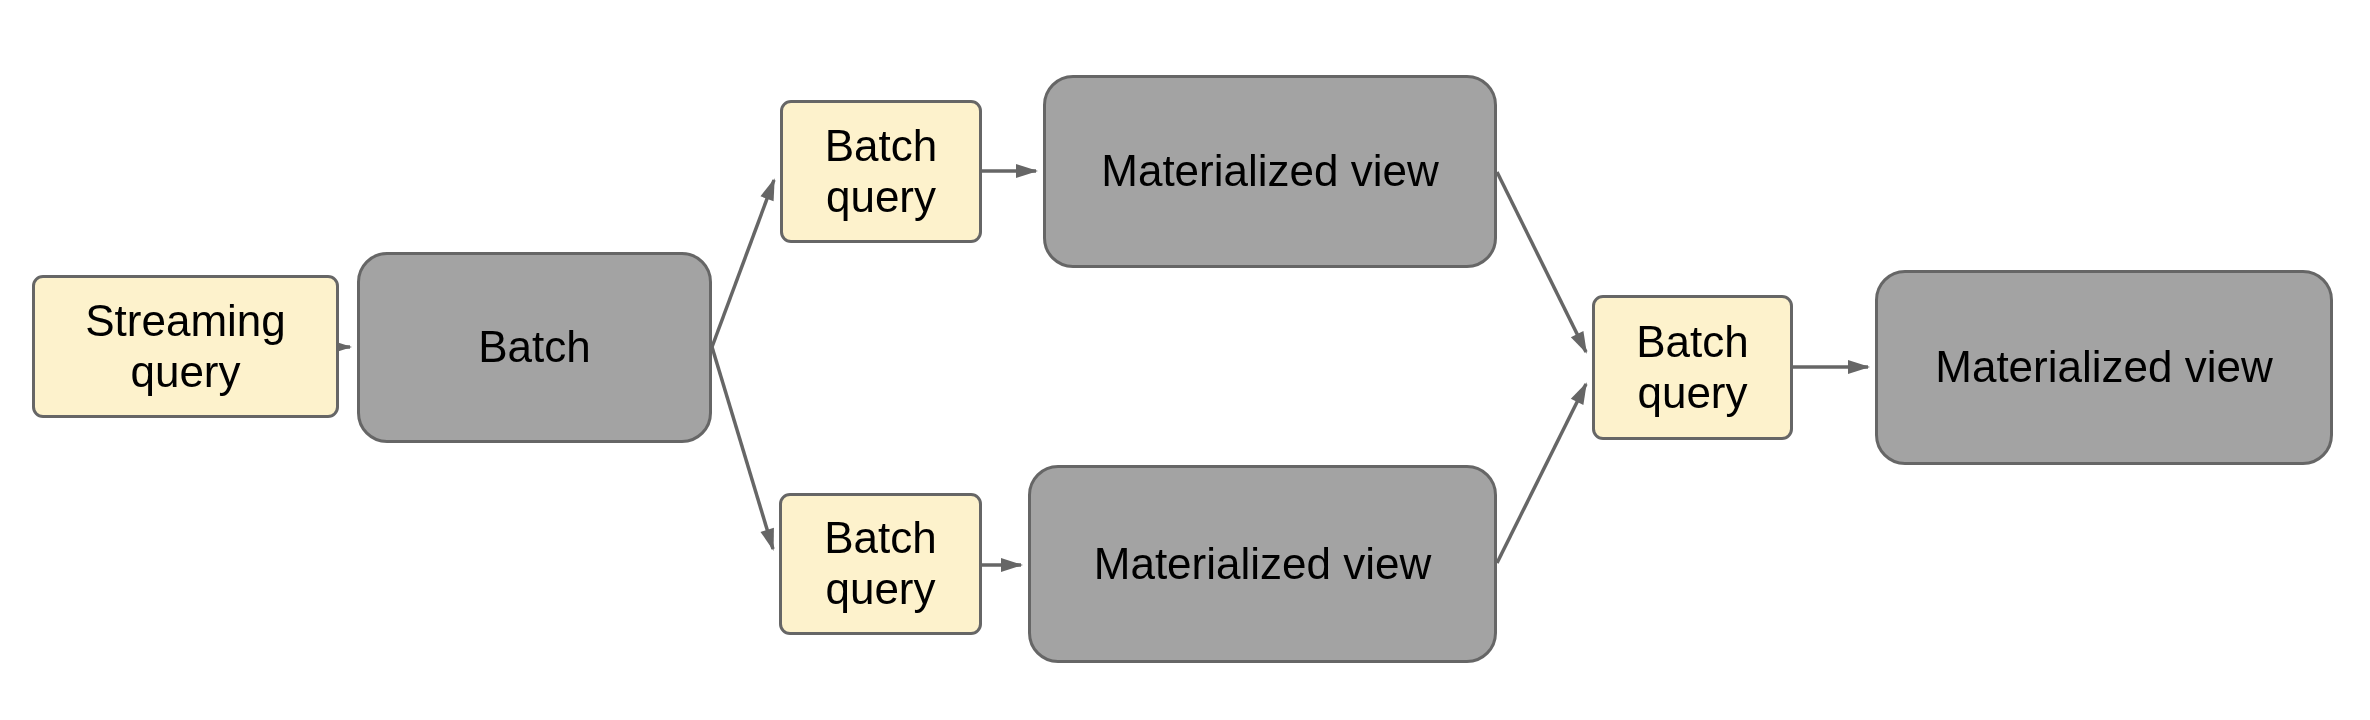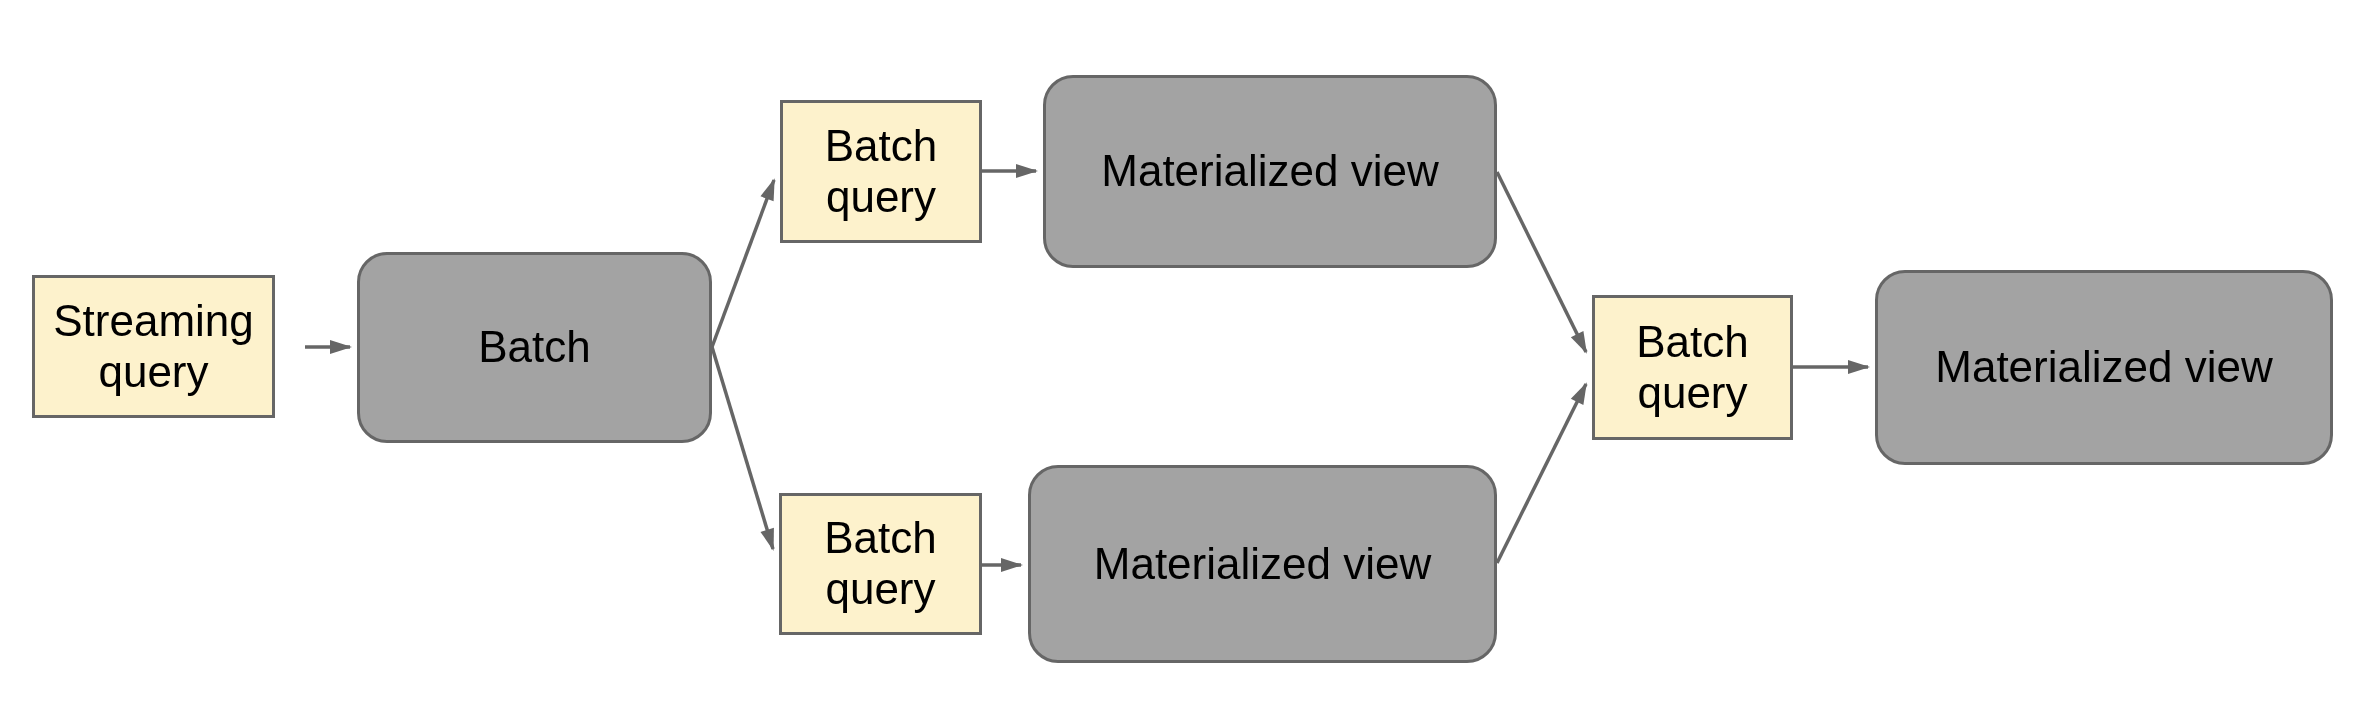--- a/index.html
+++ b/index.html
@@ -32,21 +32,21 @@
   }
   .node .label {
     display: block;
     font-size: 44px;
     line-height: 1.15;
     color: #000000;
     padding: 0 12px;
   }
   .node.process {
     background: #fdf2cc;
-    border-radius: 0;
+    border-radius: 11px;
   }
   .node.artifact {
     background: #a3a3a3;
     border-radius: 30px;
   }
 </style>
 </head>
 <body>
 
 <div class="canvas">
@@ -60,21 +60,21 @@
     <line x1="305" y1="347" x2="350" y2="347" stroke="#666666" stroke-width="3.5" marker-end="url(#arrowhead)"></line>
     <line x1="712" y1="347" x2="774" y2="180" stroke="#666666" stroke-width="3.5" marker-end="url(#arrowhead)"></line>
     <line x1="712" y1="347" x2="773" y2="549" stroke="#666666" stroke-width="3.5" marker-end="url(#arrowhead)"></line>
     <line x1="982" y1="171" x2="1036" y2="171" stroke="#666666" stroke-width="3.5" marker-end="url(#arrowhead)"></line>
     <line x1="982" y1="565" x2="1021" y2="565" stroke="#666666" stroke-width="3.5" marker-end="url(#arrowhead)"></line>
     <line x1="1497" y1="172" x2="1586" y2="352" stroke="#666666" stroke-width="3.5" marker-end="url(#arrowhead)"></line>
     <line x1="1497" y1="563" x2="1586" y2="384" stroke="#666666" stroke-width="3.5" marker-end="url(#arrowhead)"></line>
     <line x1="1793" y1="367" x2="1868" y2="367" stroke="#666666" stroke-width="3.5" marker-end="url(#arrowhead)"></line>
   </svg>
 
-  <div class="node process" style="left:32px; top:275px; width:243px; height:143px;">
+  <div class="node process" style="left:32px; top:275px; width:307px; height:143px;">
     <span class="label">Streaming query</span>
   </div>
 
   <div class="node artifact" style="left:357px; top:252px; width:355px; height:191px;">
     <span class="label">Batch</span>
   </div>
 
   <div class="node process" style="left:780px; top:100px; width:202px; height:143px;">
     <span class="label">Batch query</span>
   </div>

